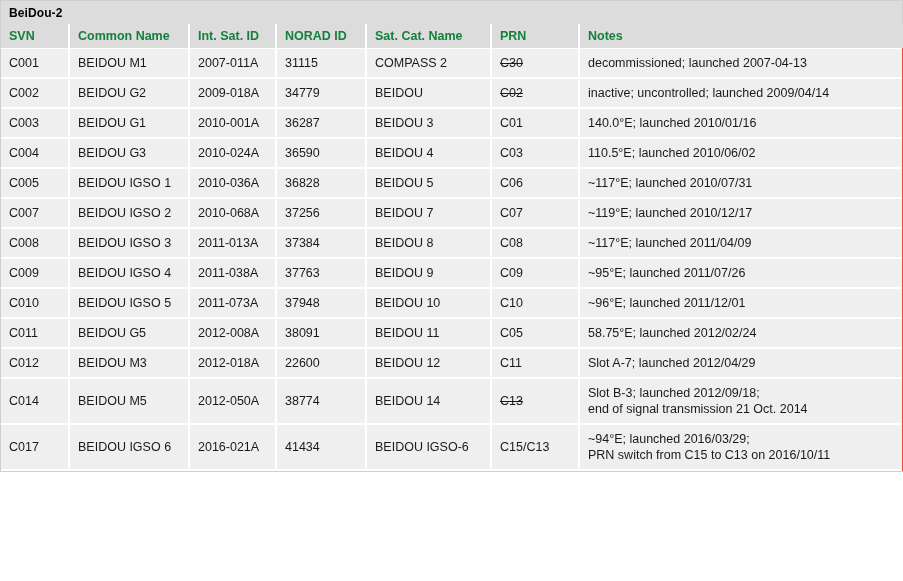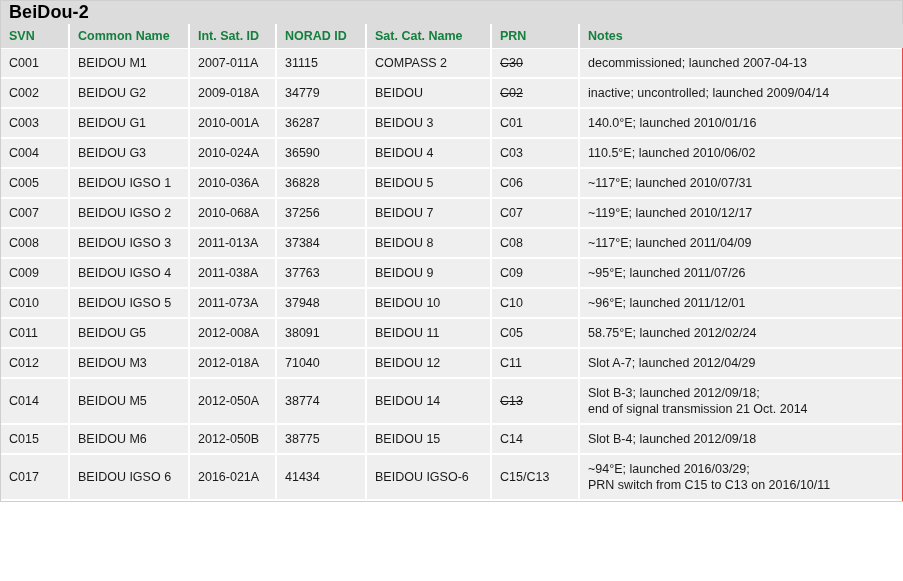--- a/index.html
+++ b/index.html
@@ -24,21 +24,21 @@
     background: #dcdcdc;
     border-top: 1px solid #cfcfcf;
     border-left: 1px solid #cfcfcf;
     border-right: 1px solid #cfcfcf;
     display: flex;
     align-items: center;
     box-sizing: border-box;
     padding-left: 8px;
   }
   .title-bar .title-text {
-    font-size: 18px;
+    font-size: 12px;
     font-weight: bold;
     color: #000000;
     letter-spacing: 0.1px;
   }
   table.sat-table {
     border-collapse: collapse;
     width: 903px;
     table-layout: fixed;
     background: #ffffff;
   }
@@ -243,50 +243,39 @@
             <td>BEIDOU 11</td>
             <td>C05</td>
             <td>
               <span class="note-line">58.75°E; launched 2012/02/24</span>
             </td>
           </tr>
           <tr class="data-row">
             <td>C012</td>
             <td>BEIDOU M3</td>
             <td>2012-018A</td>
-            <td>71040</td>
+            <td>22600</td>
             <td>BEIDOU 12</td>
             <td>C11</td>
             <td>
               <span class="note-line">Slot A-7; launched 2012/04/29</span>
             </td>
           </tr>
           <tr class="data-row tall">
             <td>C014</td>
             <td>BEIDOU M5</td>
             <td>2012-050A</td>
             <td>38774</td>
             <td>BEIDOU 14</td>
             <td><span class="strike">C13</span></td>
             <td>
               <span class="note-line">Slot B-3; launched 2012/09/18;</span>
               <span class="note-line">end of signal transmission 21 Oct. 2014</span>
             </td>
           </tr>
-          <tr class="data-row">
-            <td>C015</td>
-            <td>BEIDOU M6</td>
-            <td>2012-050B</td>
-            <td>38775</td>
-            <td>BEIDOU 15</td>
-            <td>C14</td>
-            <td>
-              <span class="note-line">Slot B-4; launched 2012/09/18</span>
-            </td>
-          </tr>
           <tr class="data-row tall">
             <td>C017</td>
             <td>BEIDOU IGSO 6</td>
             <td>2016-021A</td>
             <td>41434</td>
             <td>BEIDOU IGSO-6</td>
             <td>C15/C13</td>
             <td>
               <span class="note-line">~94°E; launched 2016/03/29;</span>
               <span class="note-line">PRN switch from C15 to C13 on 2016/10/11</span>

